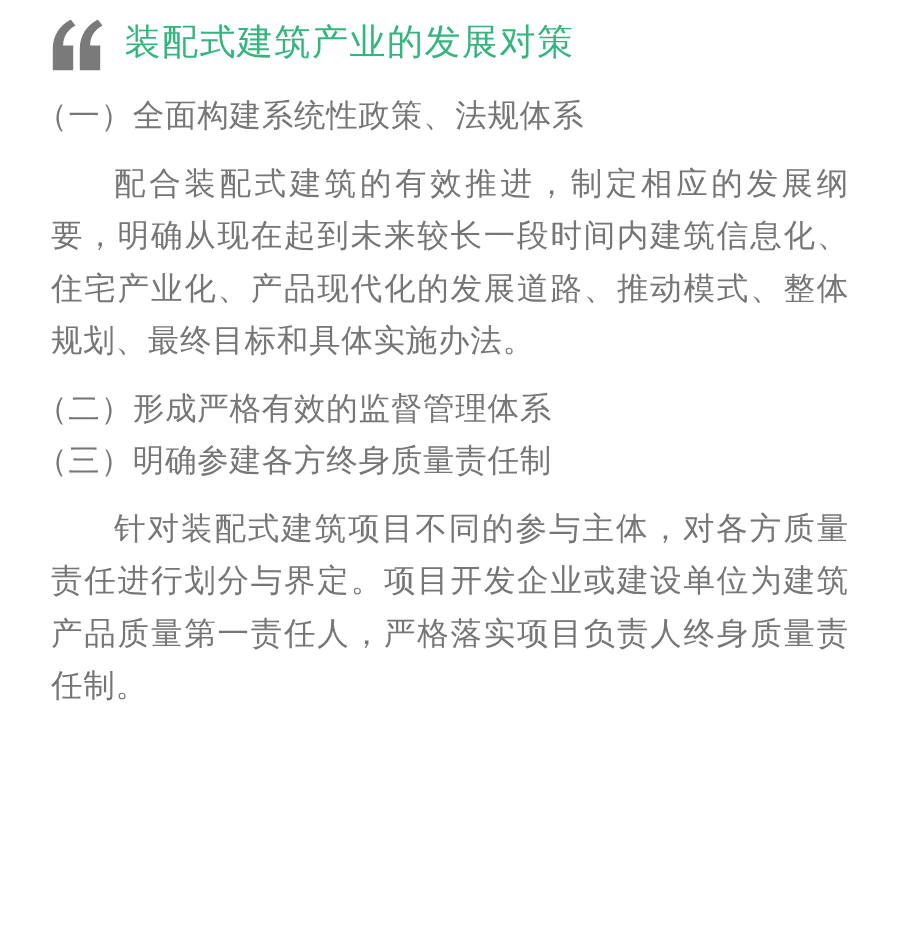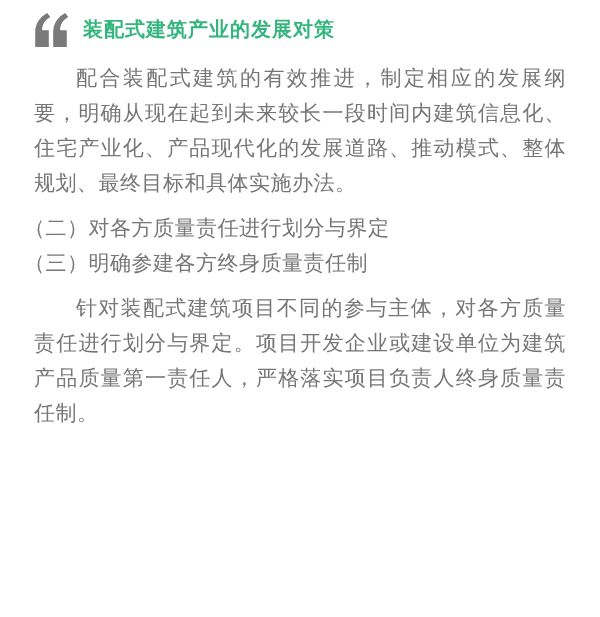--- a/index.html
+++ b/index.html
@@ -17,21 +17,21 @@
   }
   .page{padding:10px 24px 0 24px;}
   .title-row{
     display:flex;align-items:flex-start;gap:9px;
     margin:0 0 12px 10px;height:38px;
   }
   .quote-icon{flex:0 0 auto;display:inline-block;margin-top:3px;}
   .quote-icon svg{display:block;}
   .title{
     margin:0;padding:0;
-    font-size:20px;font-weight:bold;line-height:38px;
+    font-size:24px;font-weight:normal;line-height:38px;
     letter-spacing:1px;color:var(--accent-green);
     white-space:nowrap;
     text-align:center;
   }
   .content{color:var(--text-gray);font-size:21px;line-height:35px;}
   .section{margin:0;}
   .heading{
     margin:0;letter-spacing:0.5px;
   }
   .para{
@@ -53,25 +53,26 @@
           <path d="M31.2 0c-7.6 4.1-12 10.9-12 19.4V34h13.6V17.3h-6.7c0-5.9 2.9-10.4 8.2-13.3L31.2 0z"></path>
         </g>
       </svg>
     </span>
     <h1 class="title">装配式建筑产业的发展对策</h1>
   </div>
 
   <div class="content">
 
     <div class="section">
+      <div class="heading">（一）全面构建系统性政策、法规体系</div>
       <p class="para">配合装配式建筑的有效推进，制定相应的发展纲要，明确从现在起到未来较长一段时间内建筑信息化、住宅产业化、产品现代化的发展道路、推动模式、整体规划、最终目标和具体实施办法。</p>
     </div>
 
     <div class="section">
-      <div class="heading">（二）对各方质量责任进行划分与界定</div>
+      <div class="heading">（二）形成严格有效的监督管理体系</div>
     </div>
 
     <div class="section">
       <div class="heading">（三）明确参建各方终身质量责任制</div>
       <p class="para">针对装配式建筑项目不同的参与主体，对各方质量责任进行划分与界定。项目开发企业或建设单位为建筑产品质量第一责任人，严格落实项目负责人终身质量责任制。</p>
     </div>
 
   </div>
 </div>
 

